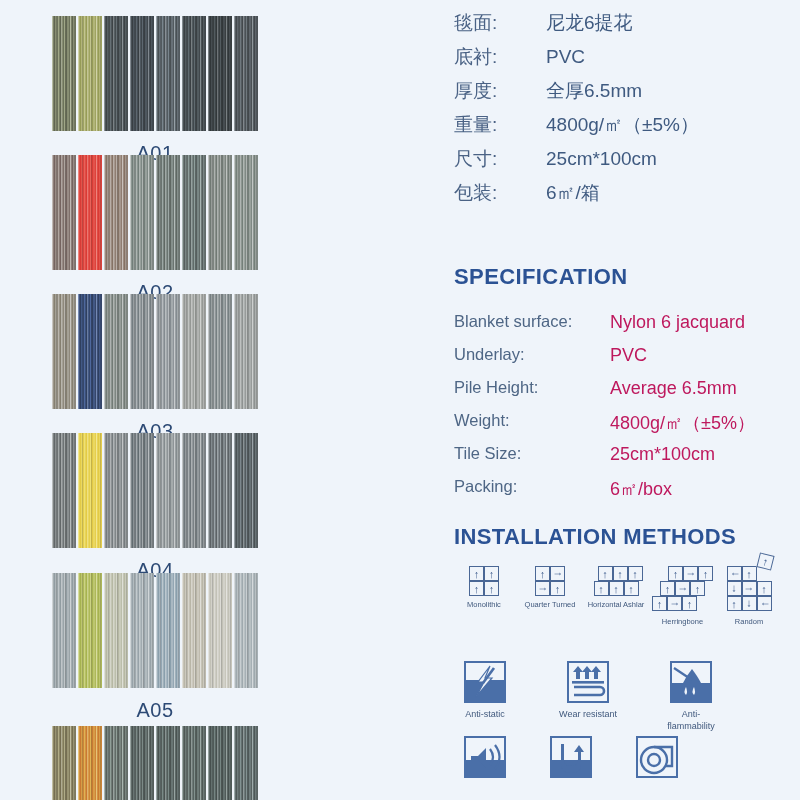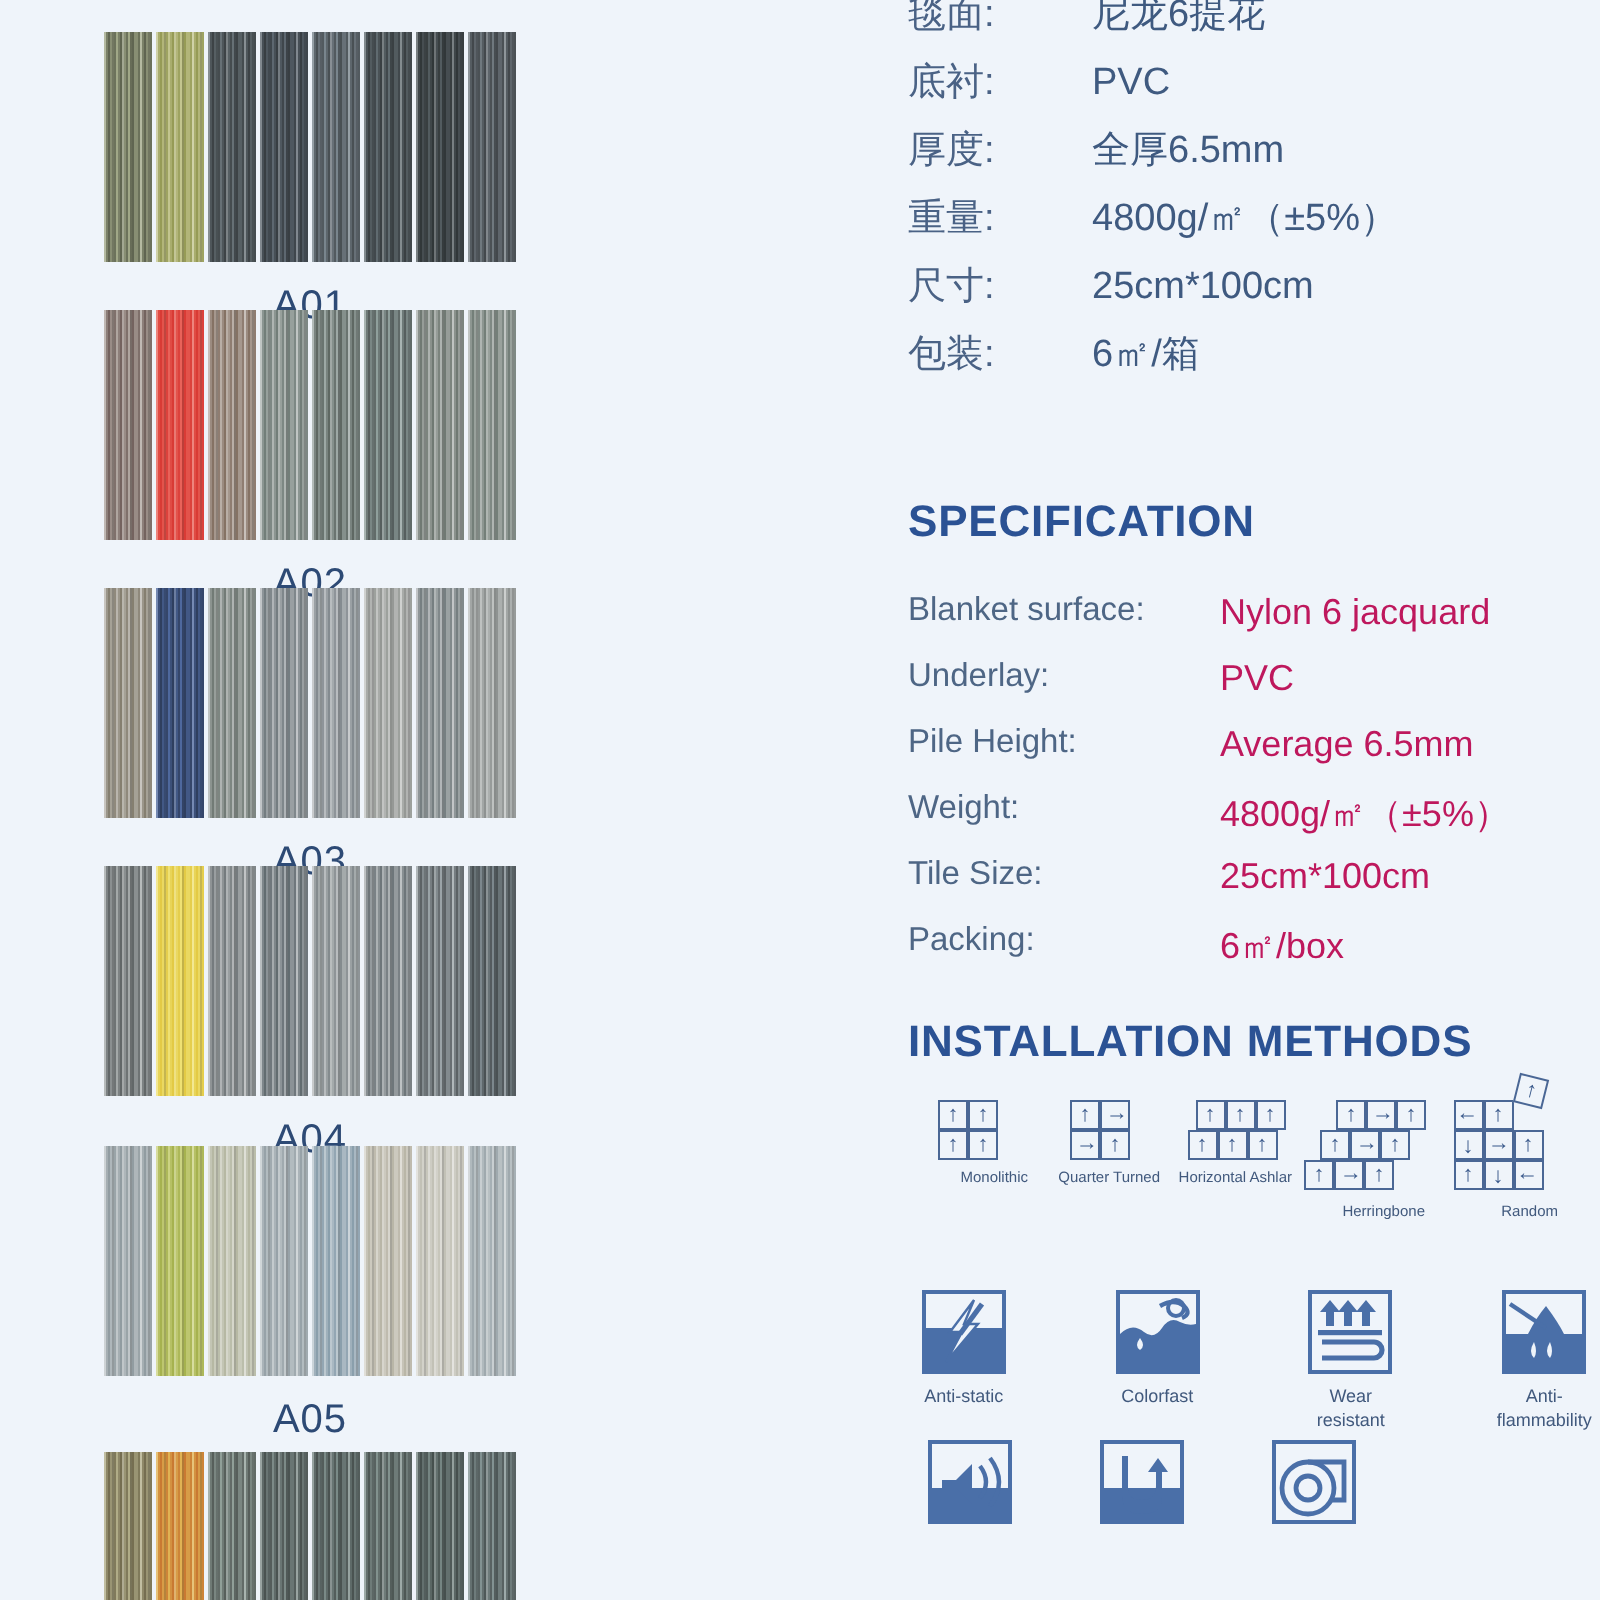--- a/index.html
+++ b/index.html
@@ -36,21 +36,21 @@
       rgba(0,0,0,.16) 4px, rgba(0,0,0,.16) 5px,
       rgba(255,255,255,0) 5px, rgba(255,255,255,0) 9px);
   }
   .swatch-label{
     width:206px;text-align:center;
     color:#2d4a75;font-size:20px;letter-spacing:.5px;
     margin-top:11px;font-weight:400;
   }
 
   
-  .right-col{position:absolute;left:440px;top:0;width:360px;height:701px;}
+  .right-col{position:absolute;left:440px;top:16px;width:360px;height:701px;}
 
   .cn-spec{position:absolute;left:14px;top:-6px;width:340px;}
   .cn-row{display:flex;align-items:baseline;height:34px;}
   .cn-key{width:92px;color:#4a6285;font-size:19px;}
   .cn-val{color:#3f5a80;font-size:19px;}
 
   .sec-title{
     color:#2b5294;font-weight:bold;font-size:22px;letter-spacing:.4px;
   }
 
@@ -59,21 +59,21 @@
   .spec-row{display:flex;align-items:flex-start;height:33px;}
   .spec-key{width:156px;color:#4e6established;}
   .spec-key{width:156px;color:#4e6685;font-size:16.5px;}
   .spec-val{color:#be185d;font-size:18px;}
 
   
   .install-block{position:absolute;left:14px;top:508px;width:346px;}
   .install-row{display:flex;align-items:flex-start;margin-top:16px;gap:6px;}
   .install-item{display:flex;flex-direction:column;align-items:center;}
   .install-cap{
-    color:#41597d;font-size:7.5px;text-align:right;
+    color:#41597d;font-size:7.5px;text-align:center;
     line-height:1.25;margin-top:4px;width:60px;
   }
   .tile{
     width:15px;height:15px;border:1px solid #4a6795;
     box-sizing:border-box;position:relative;background:#eff4fa;
   }
   .arrow{
     position:absolute;left:50%;top:50%;
     transform:translate(-50%,-50%);
     color:#3b5a8c;font-size:11px;line-height:1;font-weight:bold;
@@ -411,31 +411,20 @@
           <div class="feat-ico">
             <svg viewBox="0 0 38 38" width="38" height="38">
               <rect x="0" y="17" width="38" height="21" fill="#4a6fa8"></rect>
               <path d="M24 3 L12 19 L18 19 L10 34 L26 15 L19 15 Z" fill="#eff4fa" stroke="#4a6fa8" stroke-width="1.2"></path>
               <path d="M28 5 L17 20" stroke="#4a6fa8" stroke-width="2.6" fill="none"></path>
             </svg>
           </div>
           <div class="feat-cap">Anti-static</div>
         </div>
 
-        <div class="feat-item">
-          <div class="feat-ico">
-            <svg viewBox="0 0 38 38" width="38" height="38">
-              <path d="M0 20 q6 -6 12 -1 q5 4 9 -2 q4 -6 9 -3 q4 2 8 1 L38 38 L0 38 Z" fill="#4a6fa8"></path>
-              <path d="M20 6 q7 -4 12 0 q4 4 -1 6" fill="none" stroke="#4a6fa8" stroke-width="2.2"></path>
-              <circle cx="28" cy="7" r="4" fill="none" stroke="#4a6fa8" stroke-width="2"></circle>
-              <path d="M10 22 q3 4 0 6 q-3 -2 0 -6" fill="#eff4fa"></path>
-            </svg>
-          </div>
-          <div class="feat-cap">Colorfast</div>
-        </div>
 
         <div class="feat-item">
           <div class="feat-ico">
             <svg viewBox="0 0 38 38" width="38" height="38">
               <path d="M7 16 L7 9 L4 9 L9 3 L14 9 L11 9 L11 16 Z" fill="#4a6fa8"></path>
               <path d="M16 16 L16 9 L13 9 L18 3 L23 9 L20 9 L20 16 Z" fill="#4a6fa8"></path>
               <path d="M25 16 L25 9 L22 9 L27 3 L32 9 L29 9 L29 16 Z" fill="#4a6fa8"></path>
               <rect x="3" y="18" width="32" height="2.6" fill="#4a6fa8"></rect>
               <path d="M5 24 h26 a4 4 0 0 1 0 8 h-26" fill="none" stroke="#4a6fa8" stroke-width="2.6"></path>
             </svg>

